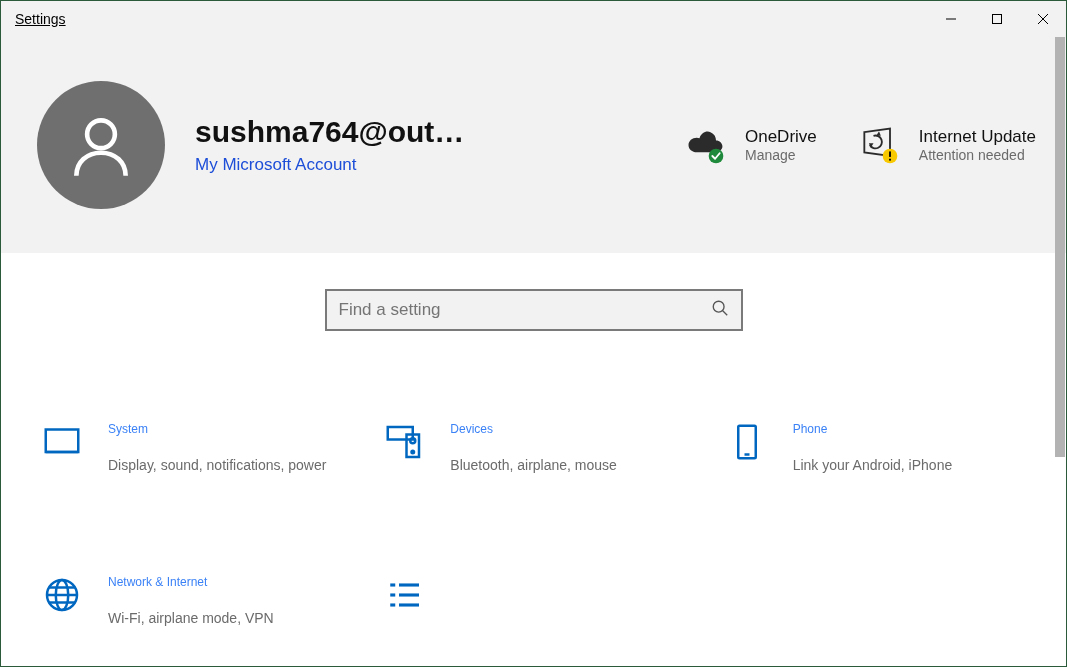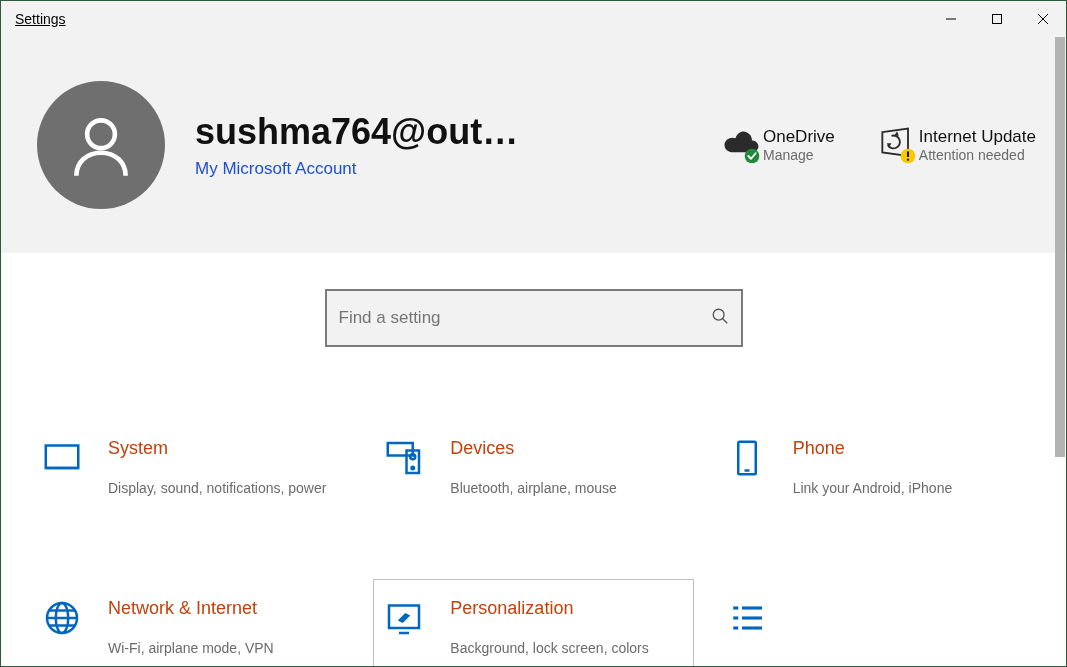--- a/index.html
+++ b/index.html
@@ -34,34 +34,34 @@
   }
   .avatar {
     width: 128px; height: 128px; border-radius: 50%;
     background: #6f6f6f; display: flex;
     align-items: center; justify-content: center;
     flex: 0 0 auto;
   }
   .avatar svg { stroke: #fff; }
   .account-text { margin-left: 30px; flex: 0 0 310px; }
   .account-email {
-    font-size: 36px; font-weight: 600; color: #111;
+    font-size: 30px; font-weight: 600; color: #111;
     white-space: nowrap; overflow: hidden;
   }
   .account-link { font-size: 17px; color: #1d4ed8; margin-top: 6px; cursor: pointer; }
   .status-cards { display: flex; margin-left: auto; gap: 40px; }
-  .status-card { display: flex; align-items: center; }
+  .status-card { display: flex; align-items: center; gap: 18px; }
   .status-card .ico { width: 44px; height: 44px; position: relative; }
   .status-card .txt .h { font-size: 17px; color: #111; }
   .status-card .txt .s { font-size: 14px; color: #6b6b6b; margin-top: 0; }
   
   .content { background: #fff; padding-top: 36px; }
   .search-wrap { display: flex; justify-content: center; }
   .search {
-    width: 418px; height: 58px;
+    width: 418px; height: 42px;
     border: 2px solid #7a7a7a; background: #f2f2f2;
     display: flex; align-items: center;
     padding: 0 12px; gap: 10px;
   }
   .search input {
     flex: 1; border: none; outline: none; background: transparent;
     font-size: 17px; color: #555;
   }
   .search .sicon { color: #555; }
   
@@ -76,21 +76,21 @@
     border: 1px solid transparent;
     padding: 18px 16px 18px 10px;
     align-items: flex-start;
     cursor: pointer;
   }
   .tile.selected { border: 1px solid #bfbfbf; }
   .tile .ticon {
     width: 44px; height: 44px; flex: 0 0 44px;
     color: #0067c0;
   }
-  .tile .ttxt .th { font-size: 18px; color: #c2410c; }
+  .tile .ttxt .th { font-size: 12px; color: #3b82f6; }
   .tile .ttxt .ts { font-size: 14px; color: #6b6b6b; margin-top: 20px; line-height: 1.35; max-width: 220px; }
   
   .scrollbar {
     position: absolute; right: 1px; top: 36px; width: 10px; height: 420px;
     background: #b3b3b3;
   }
 </style>
 </head>
 <body>
 
@@ -228,33 +228,20 @@
           <line x1="6" y1="10" x2="26" y2="10"></line>
           <line x1="6" y1="22" x2="26" y2="22"></line>
         </svg>
       </div>
       <div class="ttxt">
         <div class="th">Network &amp; Internet</div>
         <div class="ts">Wi-Fi, airplane mode, VPN</div>
       </div>
     </div>
 
-    <div class="tile selected">
-      <div class="ticon">
-        <svg width="40" height="40" viewBox="0 0 32 32" fill="none" stroke="#0067c0" stroke-width="2">
-          <rect x="4" y="6" width="24" height="18"></rect>
-          <line x1="12" y1="28" x2="20" y2="28"></line>
-          <path d="M11 18l6-6 4 2-6 6z" fill="#0067c0" stroke="none"></path>
-        </svg>
-      </div>
-      <div class="ttxt">
-        <div class="th">Personalization</div>
-        <div class="ts">Background, lock screen, colors</div>
-      </div>
-    </div>
 
     <div class="tile">
       <div class="ticon">
         <svg width="40" height="40" viewBox="0 0 32 32" fill="none" stroke="#0067c0" stroke-width="2.5">
           <line x1="5" y1="8" x2="9" y2="8"></line>
             <line x1="12" y1="8" x2="28" y2="8"></line>
           <line x1="5" y1="16" x2="9" y2="16"></line>
             <line x1="12" y1="16" x2="28" y2="16"></line>
           <line x1="5" y1="24" x2="9" y2="24"></line>
             <line x1="12" y1="24" x2="28" y2="24"></line>

